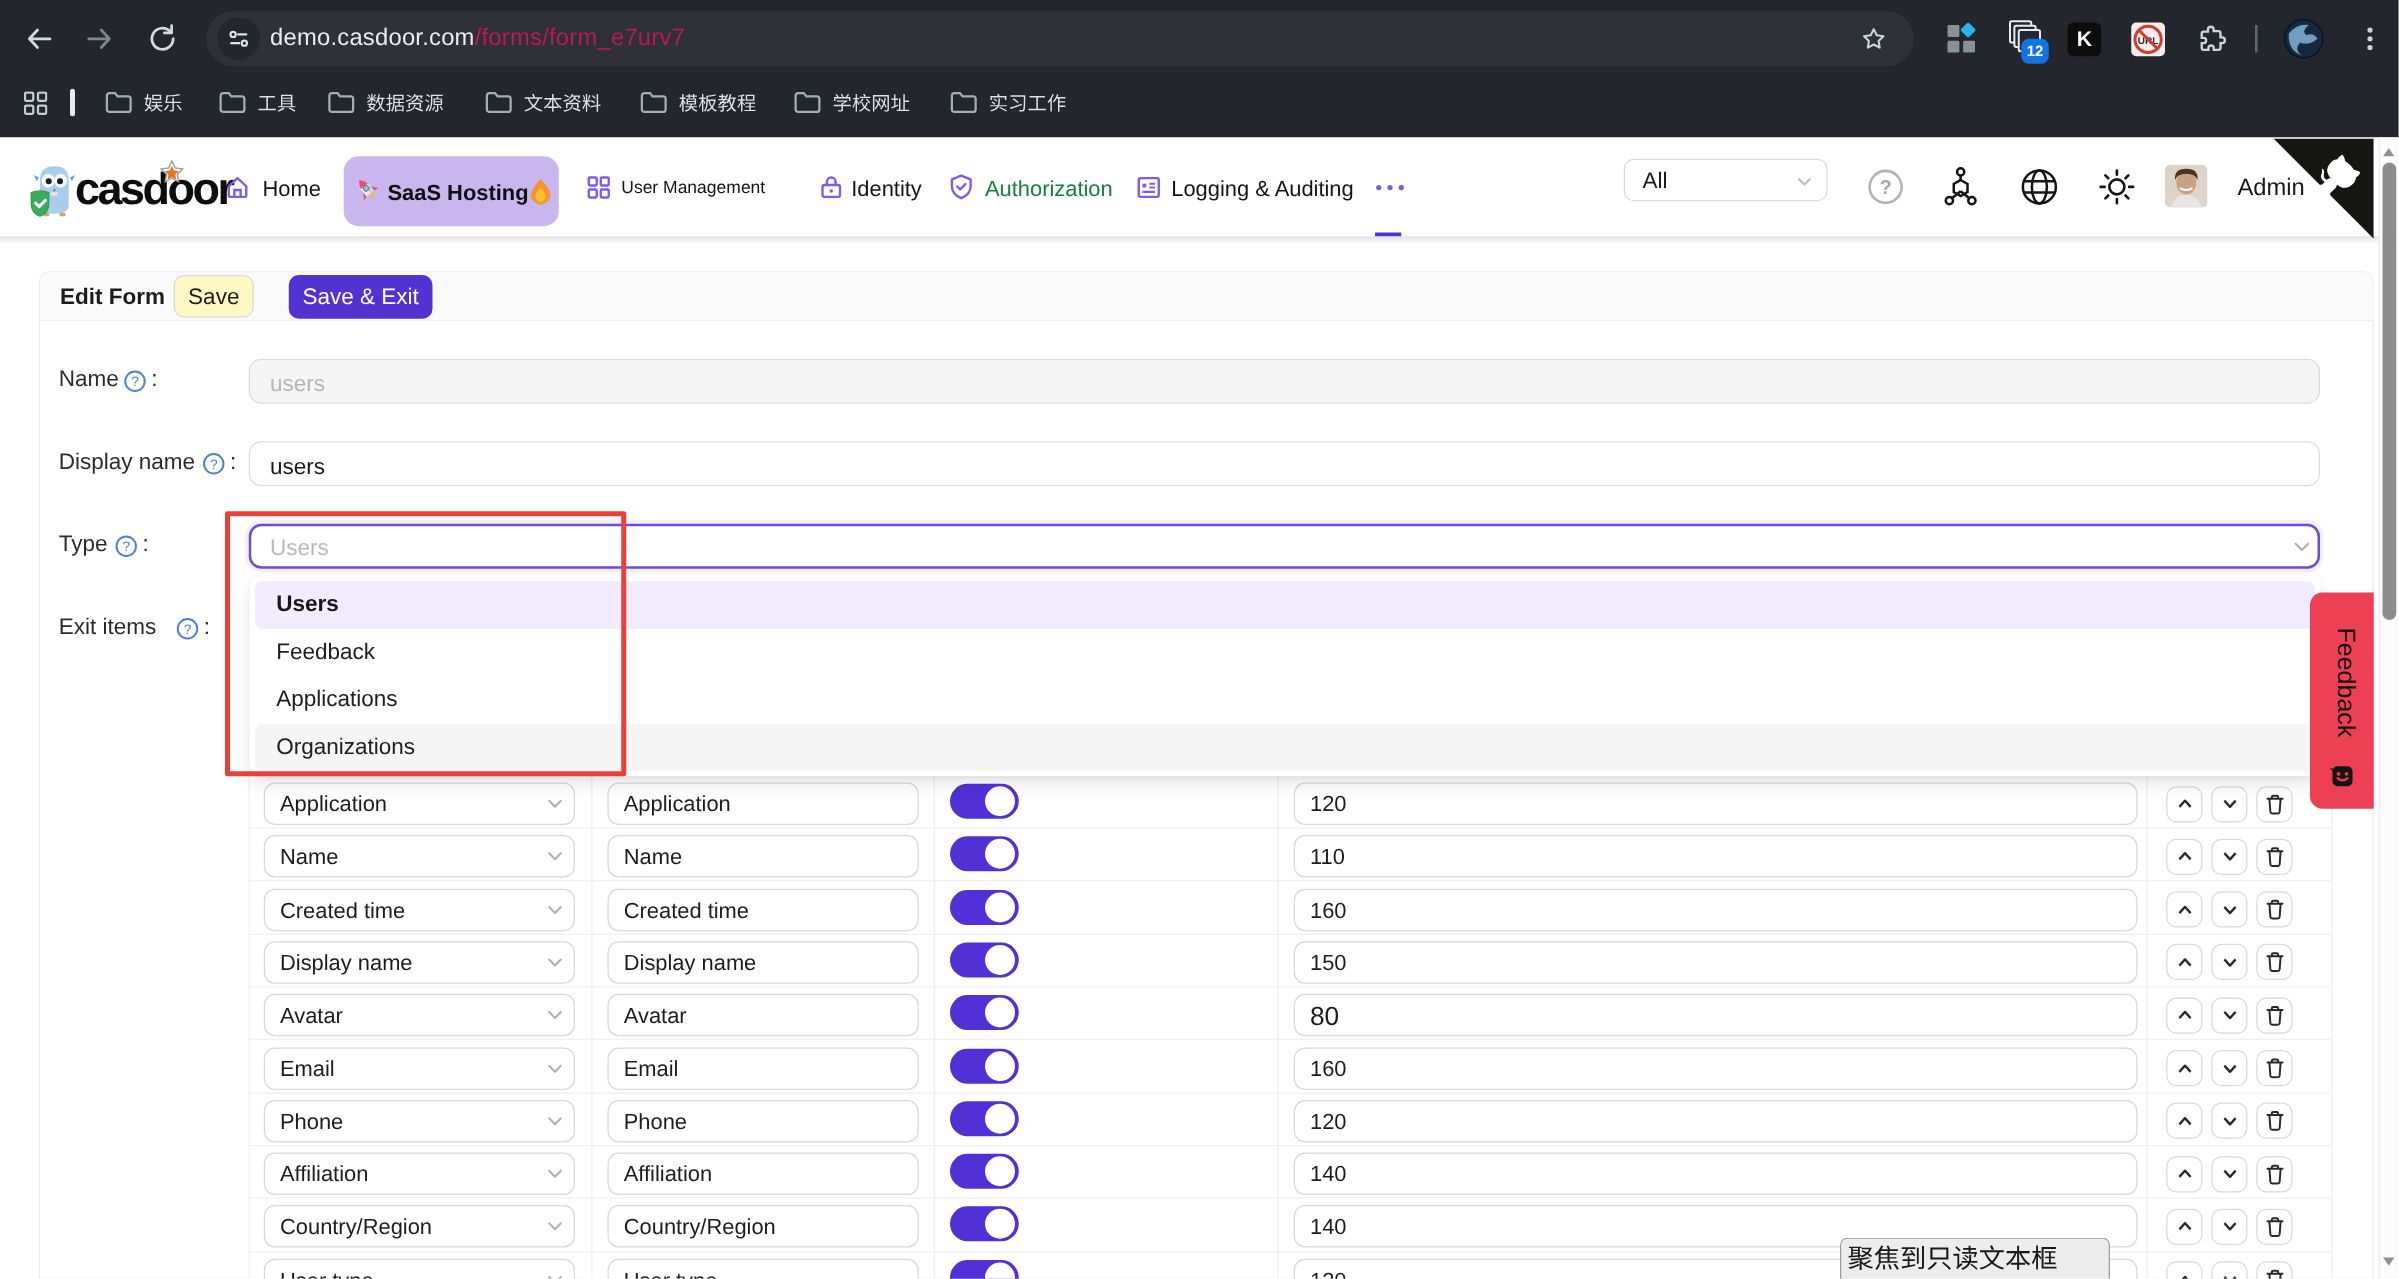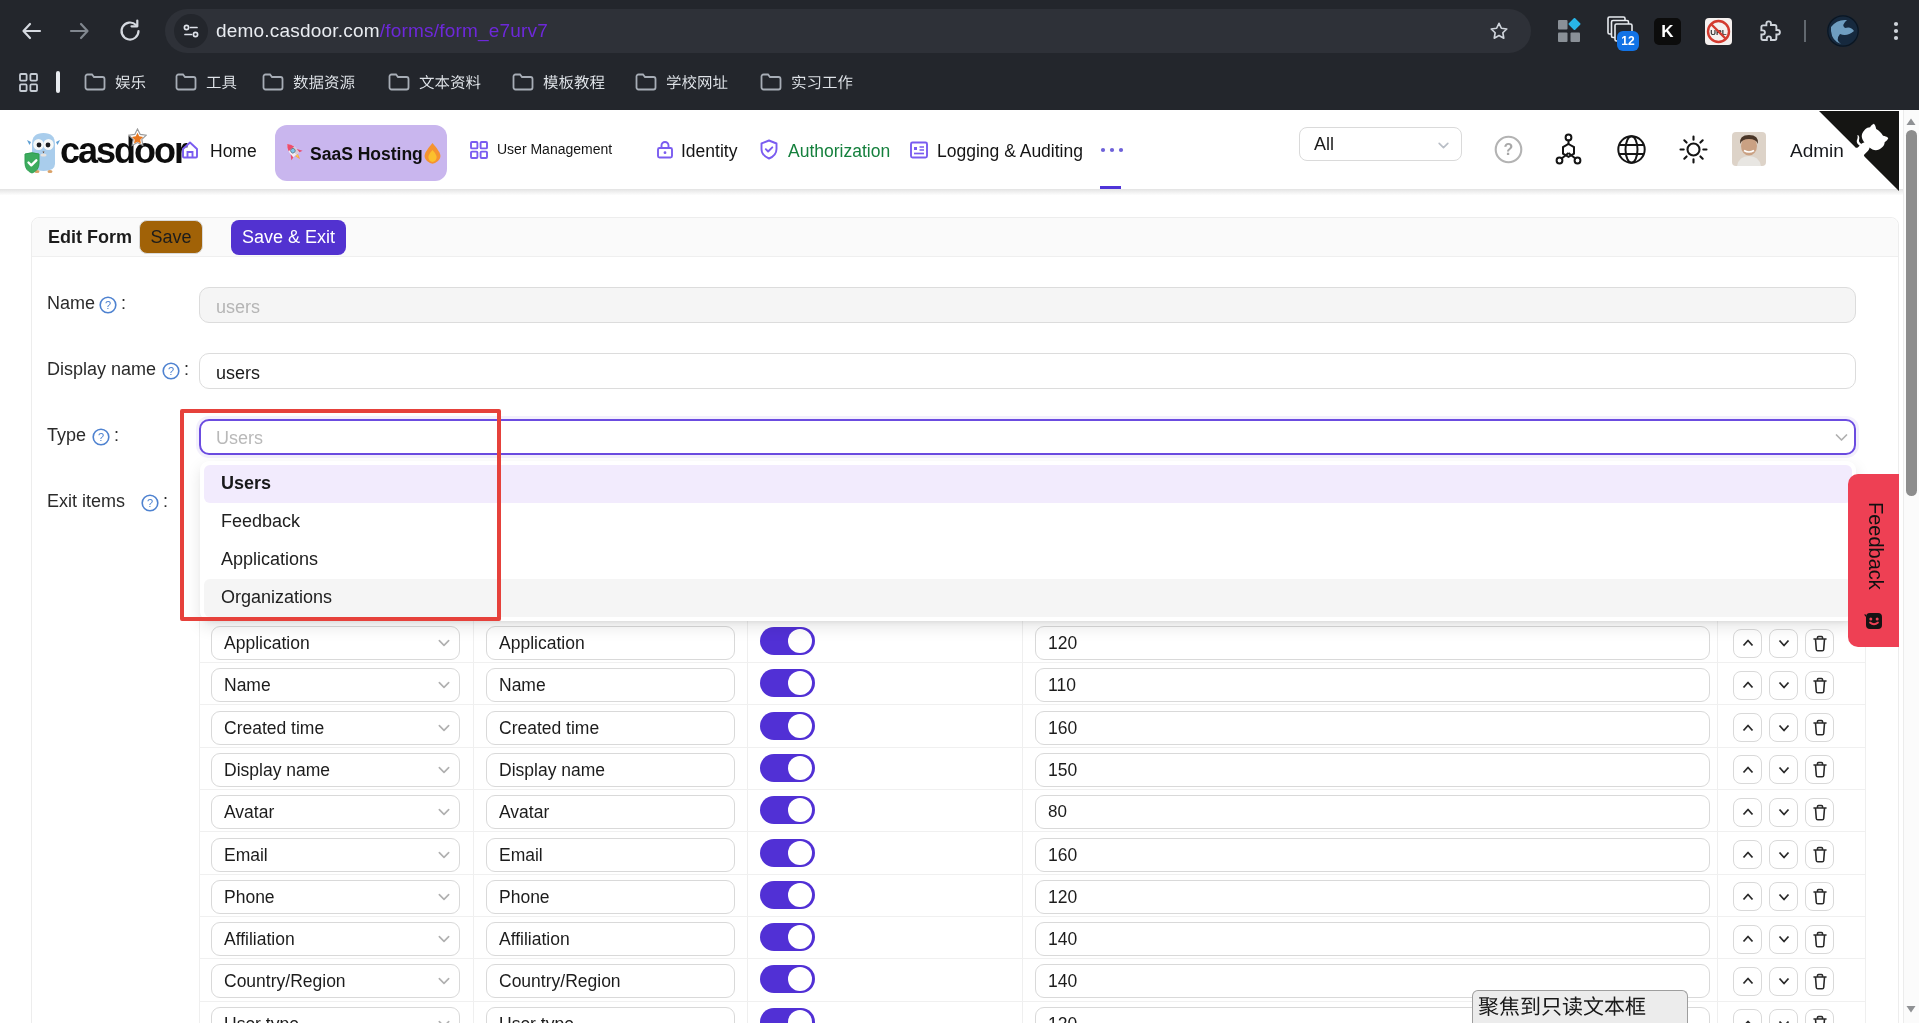--- a/index.html
+++ b/index.html
@@ -18,21 +18,21 @@
     <path d="M21.3 3.5 L21.3 9.3 L15.5 9.3" fill="none" stroke="#d5d9e0" stroke-width="2.2" stroke-linecap="round" stroke-linejoin="round"></path>
   </svg>
 <div class="abs" style="left:165px;top:9px;width:1366px;height:44px;border-radius:22px;background:#2e3138"></div>
 <div class="abs" style="left:174px;top:14px;width:34px;height:34px;border-radius:50%;background:#23262c"></div>
 <svg class="abs" style="left:182px;top:22px" width="18" height="18" viewBox="0 0 18 18">
     <circle cx="4.5" cy="5.5" r="2.1" fill="none" stroke="#dfe3ea" stroke-width="1.7"></circle>
     <path d="M8.5 5.5 H15" stroke="#dfe3ea" stroke-width="1.7" stroke-linecap="round"></path>
     <circle cx="13.5" cy="12.5" r="2.1" fill="none" stroke="#dfe3ea" stroke-width="1.7"></circle>
     <path d="M3 12.5 H9.5" stroke="#dfe3ea" stroke-width="1.7" stroke-linecap="round"></path>
   </svg>
-<div class="abs" style="left:216px;top:20px;font-size:19px;letter-spacing:.2px;color:#e9ecf1;white-space:pre">demo.casdoor.com<span style="color:#6d28d9">/forms/form_e7urv7</span></div>
+<div class="abs" style="left:216px;top:20px;font-size:19px;letter-spacing:.2px;color:#e9ecf1;white-space:pre">demo.casdoor.com<span style="color:#be185d">/forms/form_e7urv7</span></div>
 <svg class="abs" style="left:1488px;top:20px" width="22" height="22" viewBox="0 0 24 24">
     <path d="M12 3.6 l2.6 5.4 5.9 .8 -4.3 4.1 1 5.9 -5.2 -2.8 -5.2 2.8 1 -5.9 -4.3 -4.1 5.9 -.8 z" fill="none" stroke="#cfd4db" stroke-width="1.8" stroke-linejoin="round"></path>
   </svg>
 <svg class="abs" style="left:1556px;top:18px" width="26" height="26" viewBox="0 0 26 26">
     <rect x="2" y="2" width="9.5" height="9.5" rx="1" fill="#8a9097"></rect>
     <rect x="2" y="14.5" width="9.5" height="9.5" rx="1" fill="#8a9097"></rect>
     <rect x="14.5" y="14.5" width="9.5" height="9.5" rx="1" fill="#8a9097"></rect>
     <rect x="14" y="1.5" width="9" height="9" rx="1" fill="#28b5e8" transform="rotate(45 18.5 6)"></rect>
   </svg>
 <svg class="abs" style="left:1605px;top:14px" width="30" height="30" viewBox="0 0 30 30">
@@ -235,21 +235,21 @@
 </svg>
 <div class="abs" style="left:1790px;top:140px;font-size:19px;color:#17191d">Admin</div>
 <svg class="abs" style="left:1819px;top:110px" width="80" height="82" viewBox="0 0 250 250">
     <path d="M0,0 L115,115 L130,115 L142,142 L250,250 L250,0 Z" fill="#151513"></path>
     <path d="M128.3,109.0 C113.8,99.7 119.0,89.6 119.0,89.6 C122.0,82.7 120.5,78.6 120.5,78.6 C119.2,72.0 123.4,76.3 123.4,76.3 C127.3,80.9 125.5,87.3 125.5,87.3 C122.9,97.6 130.6,101.9 134.4,103.2" fill="#fff"></path>
     <path d="M115.0,115.0 C114.9,115.1 118.7,116.5 119.8,115.4 L133.7,101.6 C136.9,99.2 139.9,98.4 142.2,98.6 C133.8,88.0 127.5,74.4 143.8,58.0 C148.5,53.4 154.0,51.2 159.7,51.0 C160.3,49.4 163.2,43.6 171.4,40.1 C171.4,40.1 176.1,42.5 178.8,56.2 C183.1,58.6 187.2,61.8 190.9,65.4 C194.5,69.0 197.7,73.2 200.1,77.6 C213.8,80.2 216.3,84.9 216.3,84.9 C212.7,93.1 206.9,96.0 205.4,96.6 C205.1,102.4 203.0,107.8 198.3,112.5 C181.9,128.9 168.3,122.5 157.7,114.1 C157.9,116.9 156.7,120.9 152.7,124.9 L141.0,136.5 C139.8,137.7 141.6,141.9 141.8,141.8 Z" fill="#fff"></path>
   </svg>
 <div class="abs" style="left:31px;top:217px;width:1868px;height:807px;background:#fff;border:1px solid #ededed;border-radius:8px 8px 0 0"></div>
 <div class="abs" style="left:32px;top:218px;width:1866px;height:39px;background:#fafafa;border-bottom:1px solid #efefef;border-radius:8px 8px 0 0"></div>
 <div class="abs" style="left:48px;top:227px;font-size:18px;font-weight:bold;color:#1c1c1c">Edit Form</div>
-<div class="abs" style="left:139px;top:220px;width:64px;height:34px;background:#a16207;border:1px solid #d9d9d9;border-radius:8px;font-size:18px;color:#1c1c1c;text-align:center;line-height:33px">Save</div>
+<div class="abs" style="left:139px;top:220px;width:64px;height:34px;background:#fef9c3;border:1px solid #d9d9d9;border-radius:8px;font-size:18px;color:#1c1c1c;text-align:center;line-height:33px">Save</div>
 <div class="abs" style="left:231px;top:220px;width:115px;height:35px;background:#5232d0;border-radius:8px;font-size:18px;color:#fff;text-align:center;line-height:35px">Save &amp; Exit</div>
 <div class="abs" style="left:47px;top:293px;font-size:18px;color:#2b2b2b">Name</div>
 <svg class="abs" style="left:99px;top:296px" width="18" height="18" viewBox="0 0 18 18">
     <circle cx="9" cy="9" r="7.8" fill="none" stroke="#4e82d0" stroke-width="1.6"></circle>
     <text x="9" y="13" text-anchor="middle" font-size="11" fill="#4e82d0" font-family="Liberation Sans">?</text>
   </svg>
 <div class="abs" style="left:121px;top:293px;font-size:18px;color:#2b2b2b">:</div>
 <div class="abs" style="left:47px;top:359px;font-size:18px;color:#2b2b2b">Display name</div>
 <svg class="abs" style="left:162px;top:362px" width="18" height="18" viewBox="0 0 18 18">
     <circle cx="9" cy="9" r="7.8" fill="none" stroke="#4e82d0" stroke-width="1.6"></circle>
@@ -383,21 +383,21 @@
 <div class="abs" style="left:211px;top:795.2px;width:249px;height:34px;background:#fff;border:1px solid #d9d9d9;border-radius:9px"></div>
 <div class="abs" style="left:224px;top:802.2px;font-size:17.5px;color:#1c1c1c">Avatar</div>
 <svg style="position:absolute;left:437.0px;top:805.2px" width="14" height="14" viewBox="0 0 12 12">
     <path d="M2 4 L6 8 L10 4" fill="none" stroke="#b0b0b0" stroke-width="1.4" stroke-linecap="round" stroke-linejoin="round"></path>
   </svg>
 <div class="abs" style="left:486px;top:795.2px;width:249px;height:34px;background:#fff;border:1px solid #d9d9d9;border-radius:9px"></div>
 <div class="abs" style="left:499px;top:802.2px;font-size:17.5px;color:#1c1c1c">Avatar</div>
 <div class="abs" style="left:760px;top:796.2px;width:55px;height:28px;border-radius:14px;background:#5130d5"></div>
 <div class="abs" style="left:788px;top:798.2px;width:24px;height:24px;border-radius:50%;background:#fff"></div>
 <div class="abs" style="left:1035px;top:795.2px;width:675px;height:34px;background:#fff;border:1px solid #d9d9d9;border-radius:9px"></div>
-<div class="abs" style="left:1048px;top:802.2px;font-size:17px;color:#1c1c1c">80</div>
+<div class="abs" style="left:1048px;top:802.2px;font-size:21px;color:#1c1c1c">80</div>
 <div class="abs" style="left:1733px;top:797.7px;width:29px;height:29px;background:#fff;border:1px solid #d9d9d9;border-radius:8px"></div>
 <svg class="abs" style="left:1740.5px;top:805.2px" width="14" height="14" viewBox="0 0 14 14">
     <path d="M2.5 9.5 L7 4.5 L11.5 9.5" fill="none" stroke="#2a2a2a" stroke-width="1.8" stroke-linejoin="round"></path>
   </svg>
 <div class="abs" style="left:1769px;top:797.7px;width:29px;height:29px;background:#fff;border:1px solid #d9d9d9;border-radius:8px"></div>
 <svg class="abs" style="left:1776.5px;top:805.2px" width="14" height="14" viewBox="0 0 14 14">
     <path d="M2.5 4.5 L7 9.5 L11.5 4.5" fill="none" stroke="#2a2a2a" stroke-width="1.8" stroke-linejoin="round"></path>
   </svg>
 <div class="abs" style="left:1805px;top:797.7px;width:29px;height:29px;background:#fff;border:1px solid #d9d9d9;border-radius:8px"></div>
 <svg class="abs" style="left:1811.5px;top:803.7px" width="16" height="17" viewBox="0 0 16 17">

